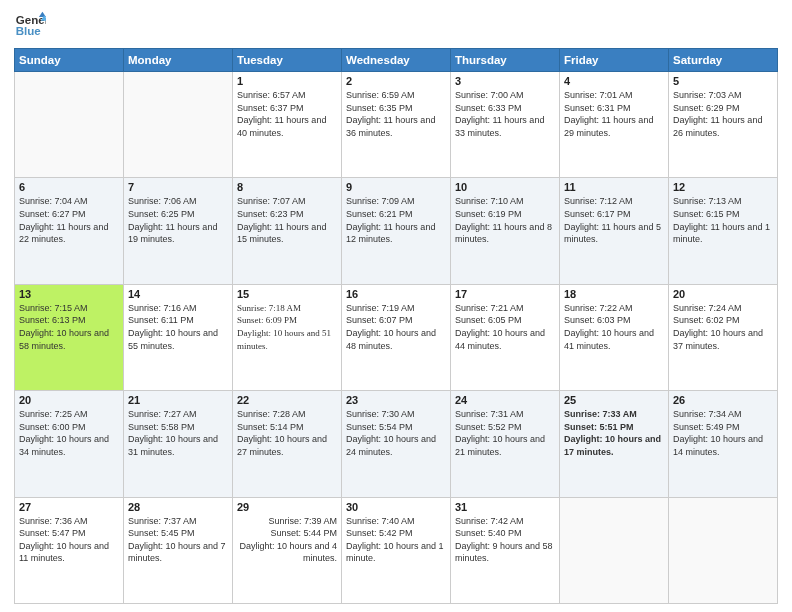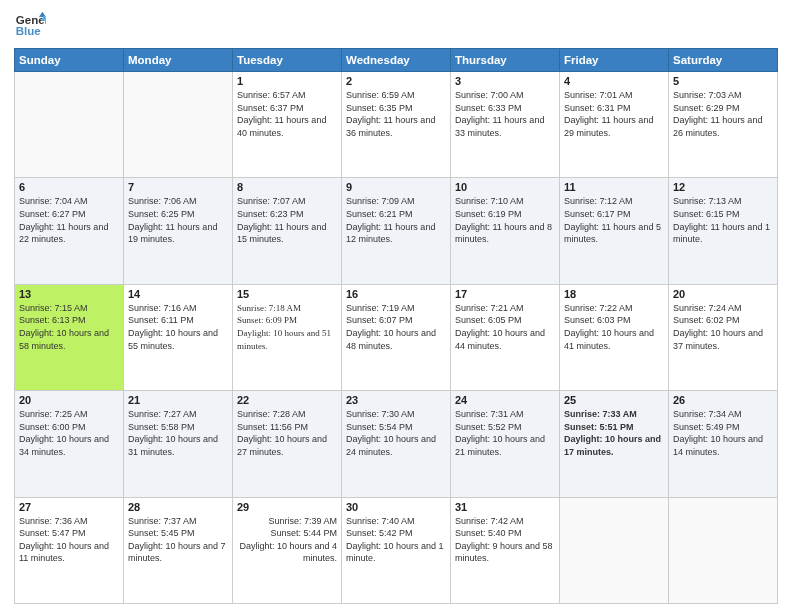--- a/index.html
+++ b/index.html
@@ -248,21 +248,21 @@
           </td>
           <td style="background: rgb(240, 244, 248);">
             <div class="day-num">21</div>
             <div class="day-info" style="white-space: pre-line;">Sunrise: 7:27 AM
 Sunset: 5:58 PM
 Daylight: 10 hours and 31 minutes.</div>
           </td>
           <td style="background: rgb(240, 244, 248);">
             <div class="day-num">22</div>
             <div class="day-info" style="white-space: pre-line;">Sunrise: 7:28 AM
-Sunset: 11:56 PM
+Sunset: 5:14 PM
 Daylight: 10 hours and 27 minutes.</div>
           </td>
           <td style="background: rgb(240, 244, 248);">
             <div class="day-num">23</div>
             <div class="day-info" style="white-space: pre-line;">Sunrise: 7:30 AM
 Sunset: 5:54 PM
 Daylight: 10 hours and 24 minutes.</div>
           </td>
           <td style="background: rgb(240, 244, 248);">
             <div class="day-num">24</div>

